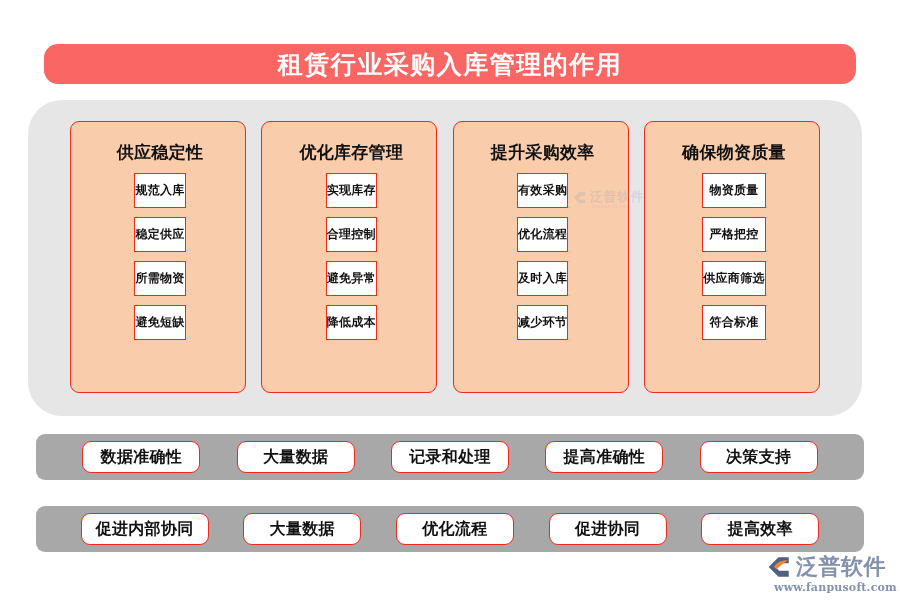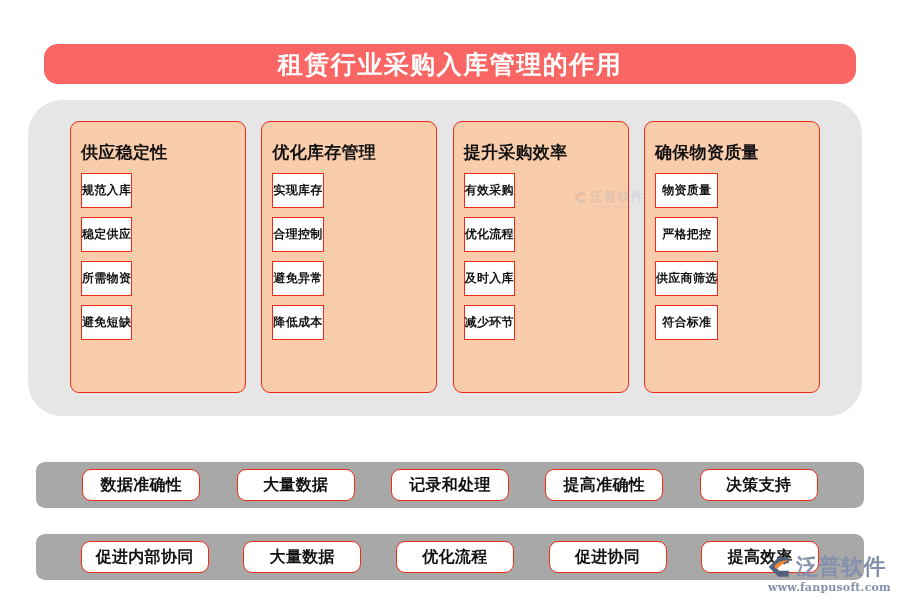--- a/index.html
+++ b/index.html
@@ -68,21 +68,21 @@
 
   .column {
     width: 176px;
     box-sizing: border-box;
     background: #f9ccab;
     border: 1.6px solid #ec2b1b;
     border-radius: 9px;
     padding: 9px 6px 11px 10px;
     display: flex;
     flex-direction: column;
-    align-items: flex-start;
+    align-items: center;
   }
   .column-title {
     text-align: center;
     font-size: 17px;
     font-weight: bold;
     color: #111111;
     line-height: 1.1;
     height: 42px;
     display: flex;
     align-items: center;
@@ -114,21 +114,20 @@
     left: 36px;
     width: 828px;
     height: 46px;
     background: #a8a8a8;
     border-radius: 9px;
     box-sizing: border-box;
     display: flex;
     align-items: center;
     justify-content: space-evenly;
     padding: 0 10px;
-    margin-top: 28px;
   }
   .bar-1 { top: 434px; }
   .bar-2 { top: 506px; }
 
   .pill {
     background: #ffffff;
     border: 1.8px solid #ee2a18;
     border-radius: 9px;
     height: 32px;
     min-width: 118px;
@@ -190,21 +189,21 @@
     letter-spacing: 0.5px;
     line-height: 1;
   }
   .brand-url {
     font-family: "DejaVu Serif", "Liberation Serif", serif;
     font-size: 11px;
     font-weight: bold;
     color: #8391ad;
     letter-spacing: 0.2px;
     margin-top: 1px;
-    margin-left: 2px;
+    margin-left: 8px;
   }
 </style>
 </head>
 <body>
 
 <div id="infographic">
 
   <div class="title-banner">
     <div class="title-text">租赁行业采购入库管理的作用</div>
   </div>

